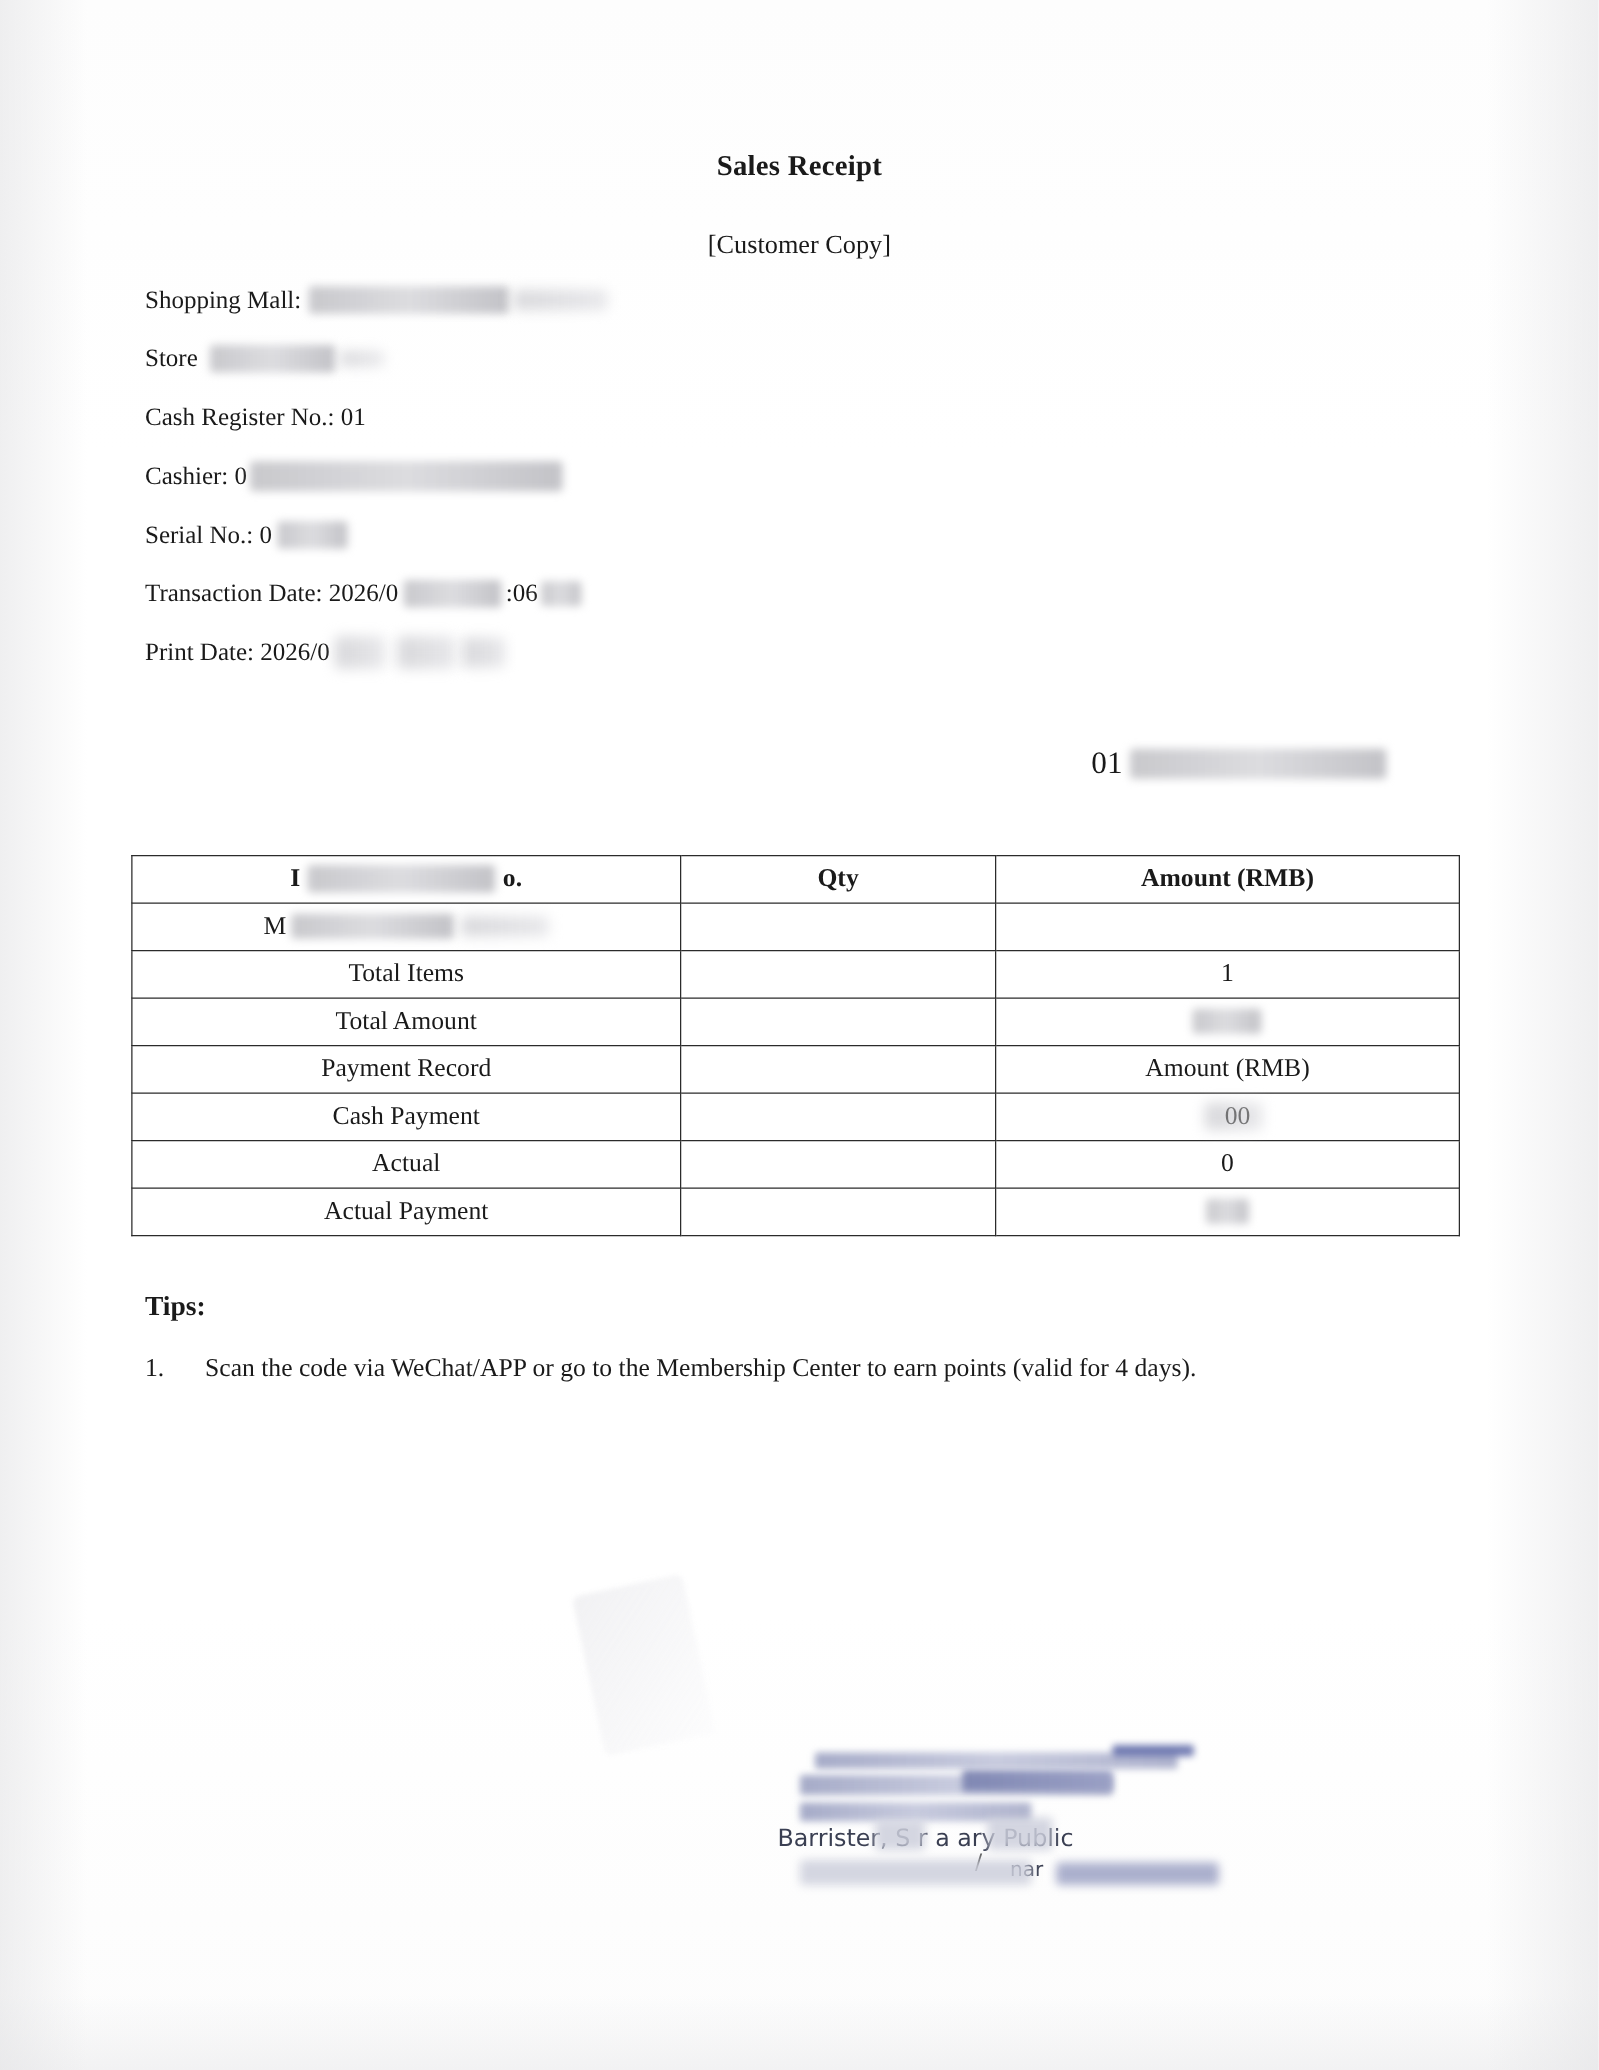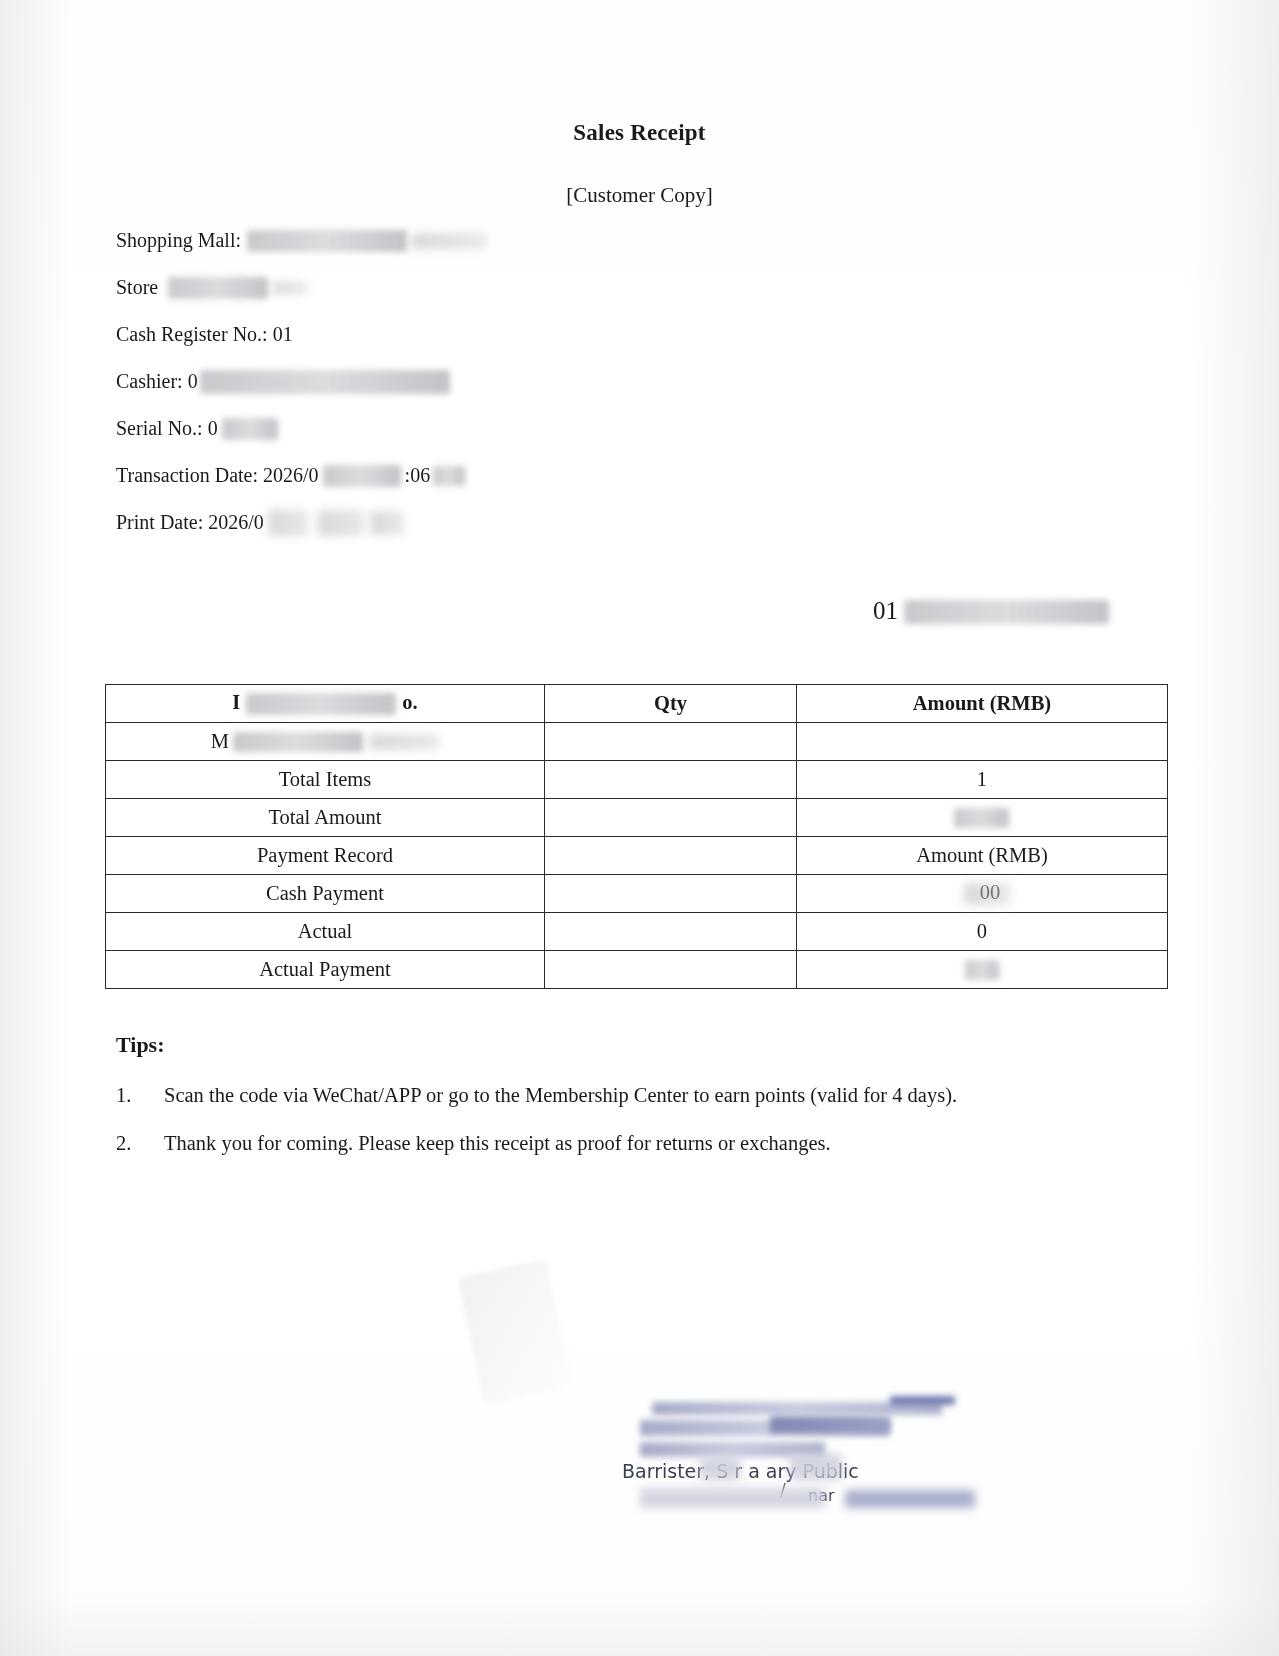--- a/index.html
+++ b/index.html
@@ -283,23 +283,20 @@
           <td>Actual Payment</td>
           <td></td>
           <td><span class="redact" style="width:34px;height:20px;"></span></td>
         </tr>
       </tbody>
     </table>
 
     <div class="tips-head">Tips:</div>
     <div class="tip tip1">
       <span class="num">1.</span><span>Scan the code via WeChat/APP or go to the Membership Center to earn points (valid for 4 days).</span>
-    </div>
-    <div class="tip tip2">
-      <span class="num">2.</span><span>Thank you for coming. Please keep this receipt as proof for returns or exchanges.</span>
     </div>
 
     <div class="watermark"></div>
 
     <div class="stamp">
       <div class="bar b1"></div>
       <div class="bar b2"></div>
       <div class="bar b3"></div>
       <div class="bar b4"></div>
       <div class="bar b5"></div>

